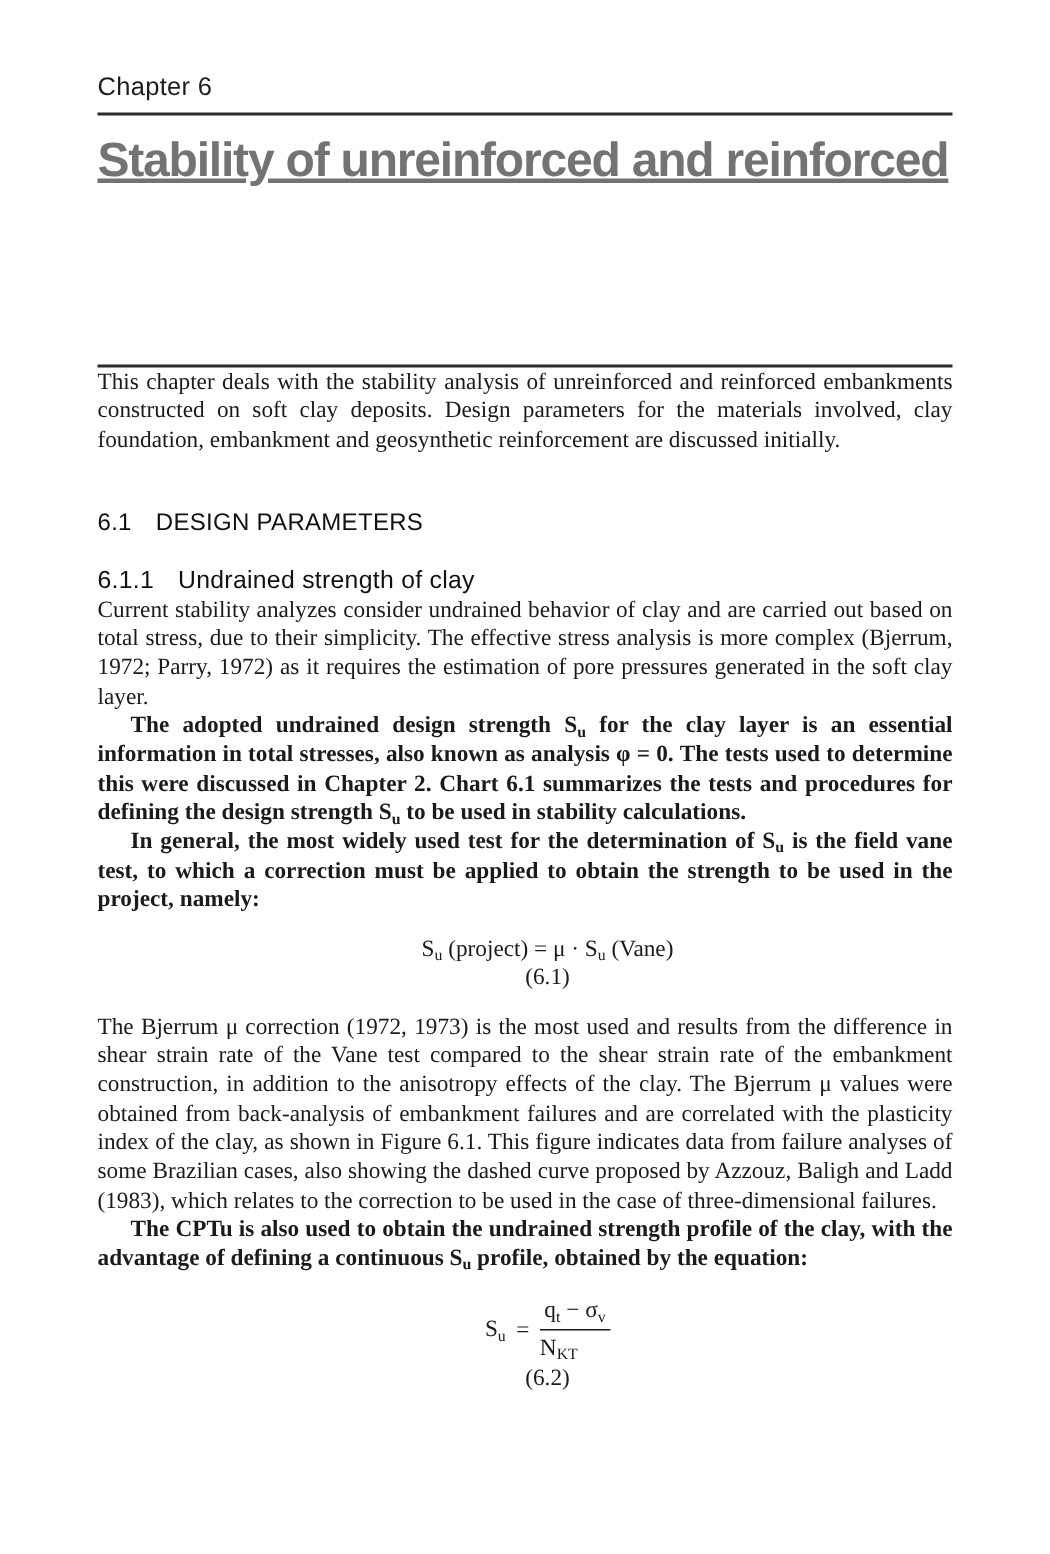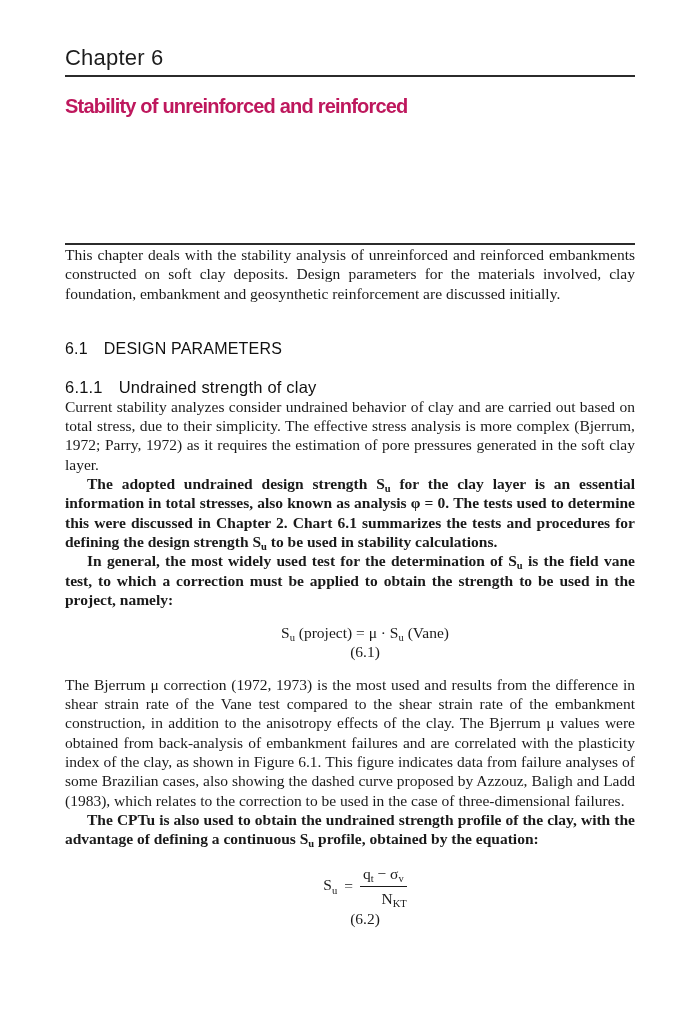--- a/index.html
+++ b/index.html
@@ -10,38 +10,39 @@
     box-sizing: border-box;
     padding: 46px 65px 0 65px;
     background: #ffffff;
     color: #1a1a1a;
     font-family: "Liberation Serif", serif;
     overflow: hidden;
   }
   
   .chapter-label {
     font-family: "Liberation Sans", sans-serif;
-    font-size: 22px;
+    font-size: 17px;
     line-height: 24px;
     letter-spacing: 0.2px;
     color: #1c1c1c;
   }
   .rule {
     border: 0;
     border-top: 2px solid #2b2b2b;
     margin: 5px 0 0 0;
   }
   .chapter-title {
     margin: 13px 0 0 0;
     font-family: "Liberation Sans", sans-serif;
     font-weight: 700;
-    font-size: 20px;
+    font-size: 32px;
     line-height: 33px;
     letter-spacing: -0.8px;
-    color: #be185d;
+    color: #737373;
+    text-decoration: underline;
   }
   .chapter-title .t-line { white-space: nowrap; }
   .rule-mid { margin-top: 120px; }
   
   p.body-p {
     margin: 0;
     font-size: 15.5px;
     line-height: 19.3px;
     text-align: justify;
   }
@@ -74,21 +75,21 @@
     padding-left: 30px;
     font-size: 15.5px;
     line-height: 19.3px;
     flex-direction: column;
   }
   .eq-1 { margin: 14px 0 13px 0; }
   .eq-2 { margin: 17px 0 0 0; }
   .frac {
     display: inline-block;
     vertical-align: middle;
-    text-align: right;
+    text-align: left;
     margin-left: 7px;
     position: relative;
     top: -1px;
   }
   .frac .num {
     display: block;
     border-bottom: 1.3px solid #1a1a1a;
     padding: 0 3px 2px 3px;
   }
   .frac .den { display: block; padding-top: 2px; }

